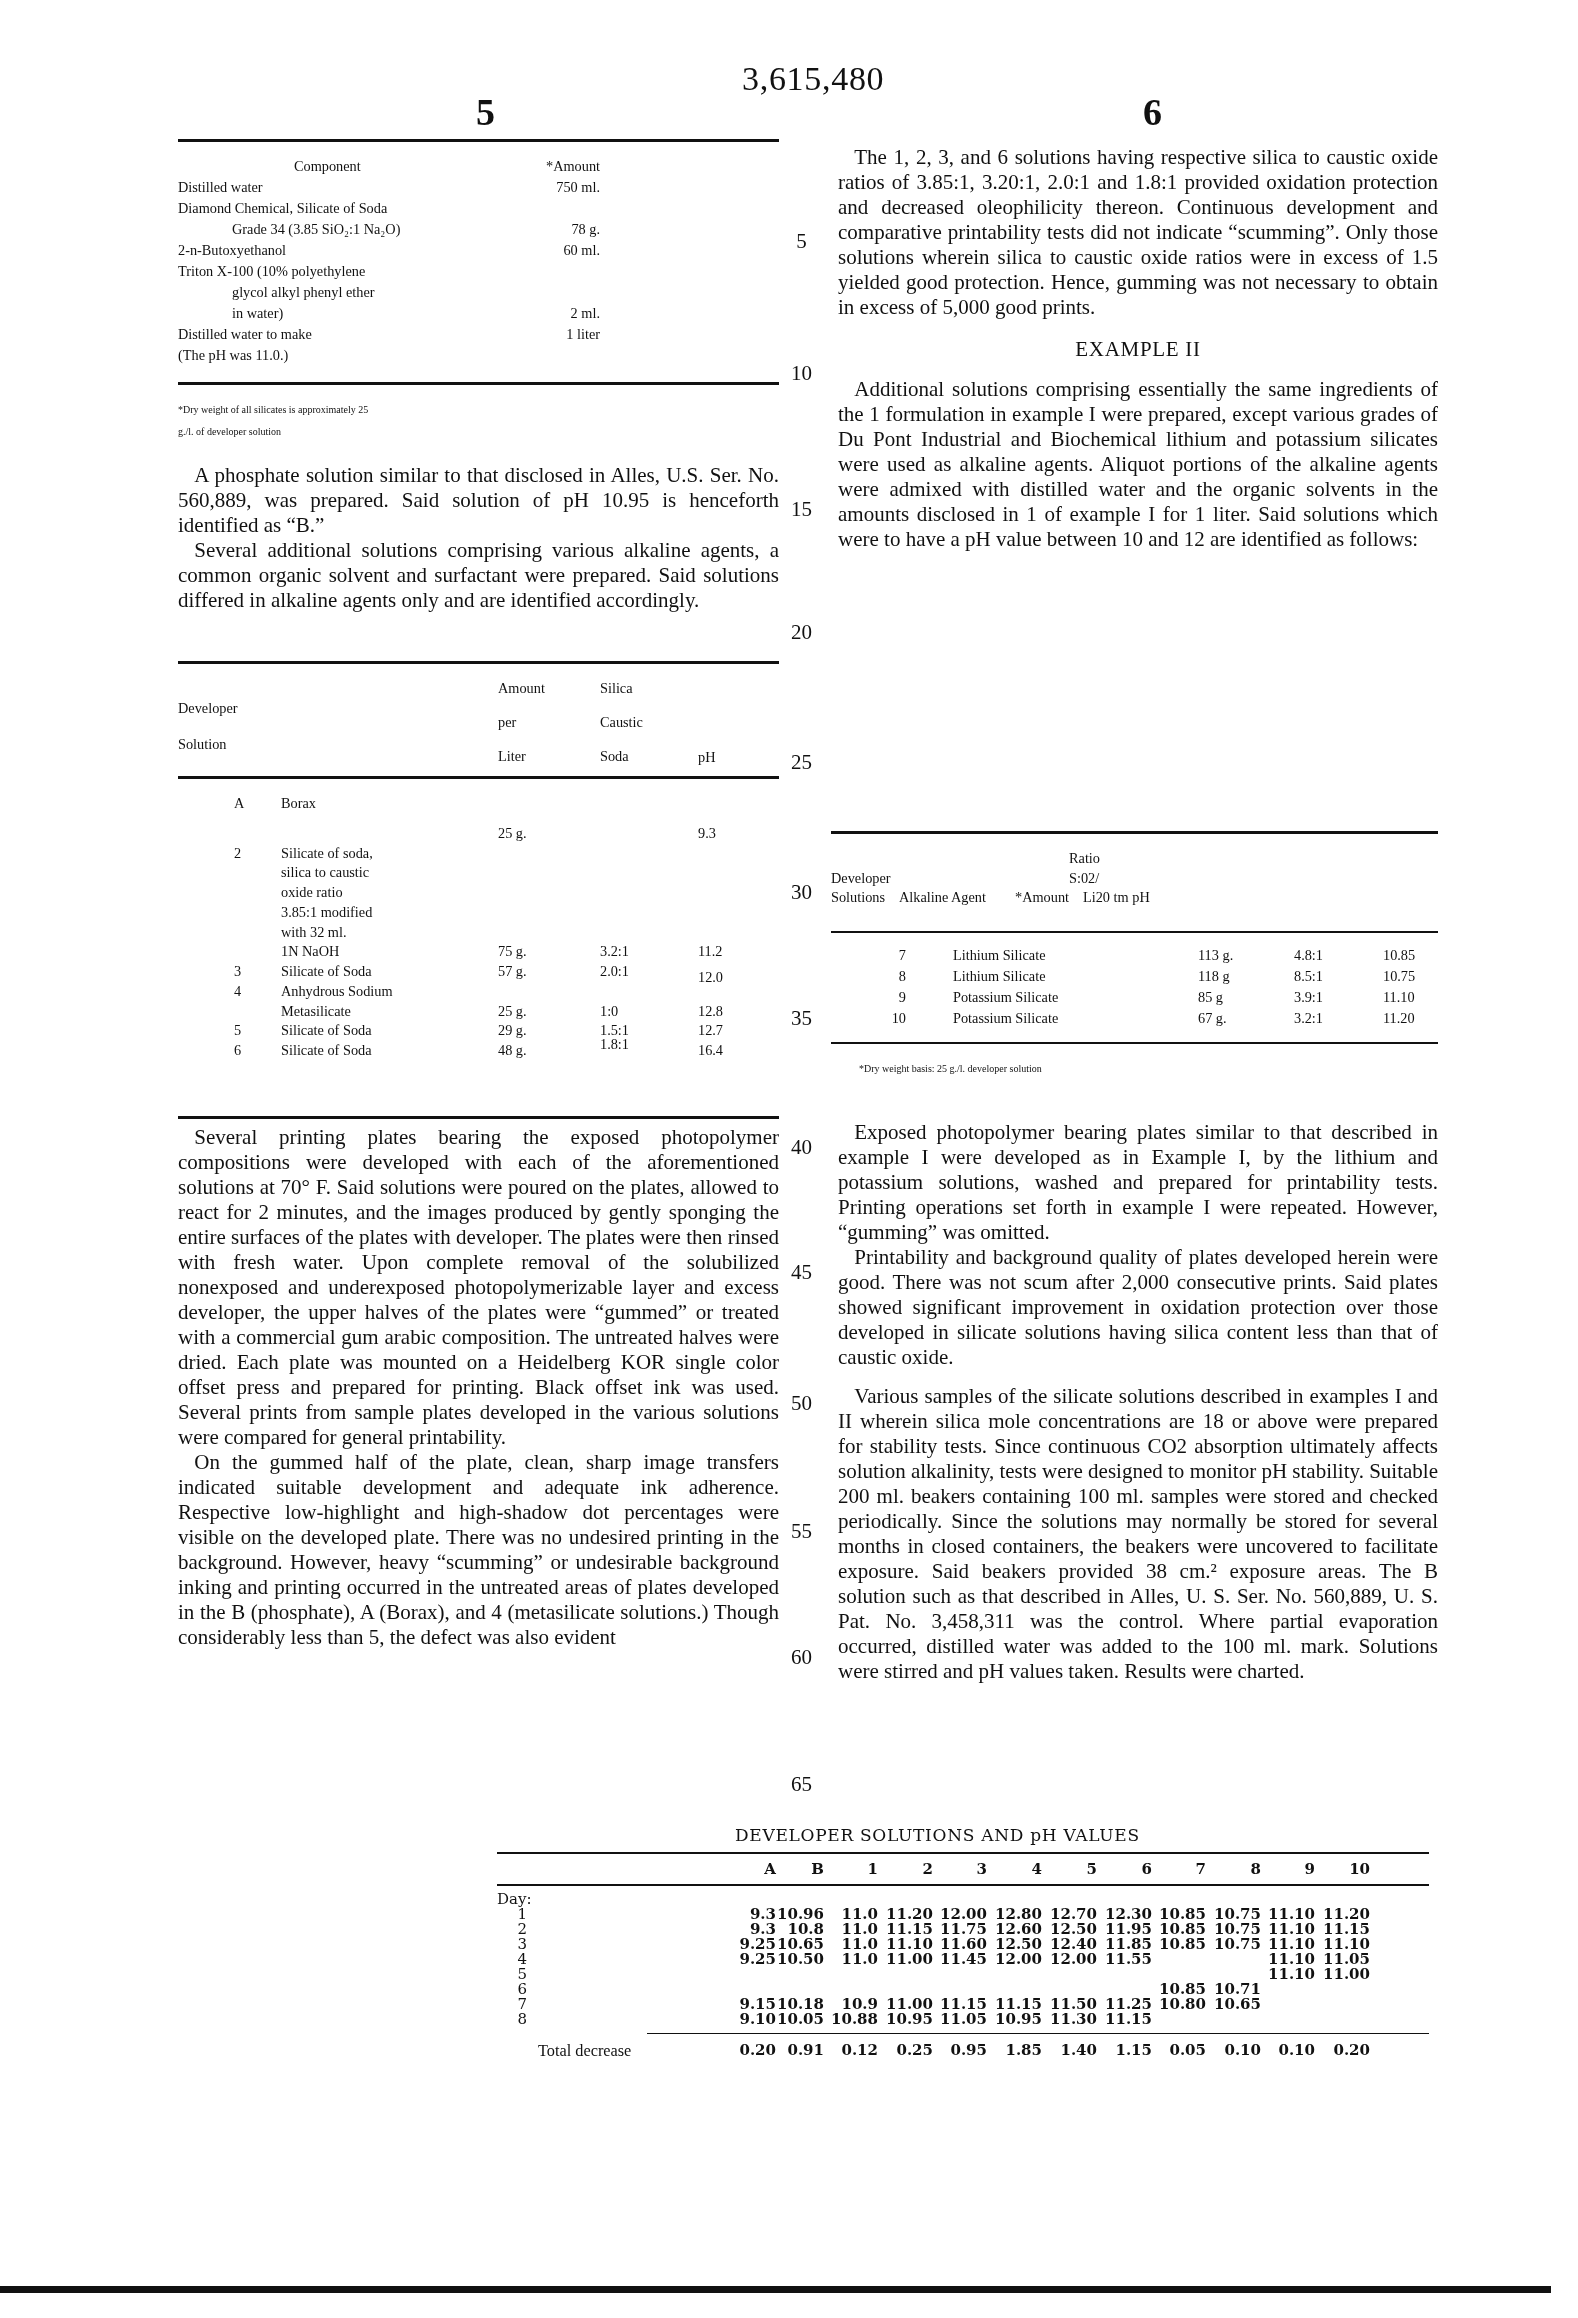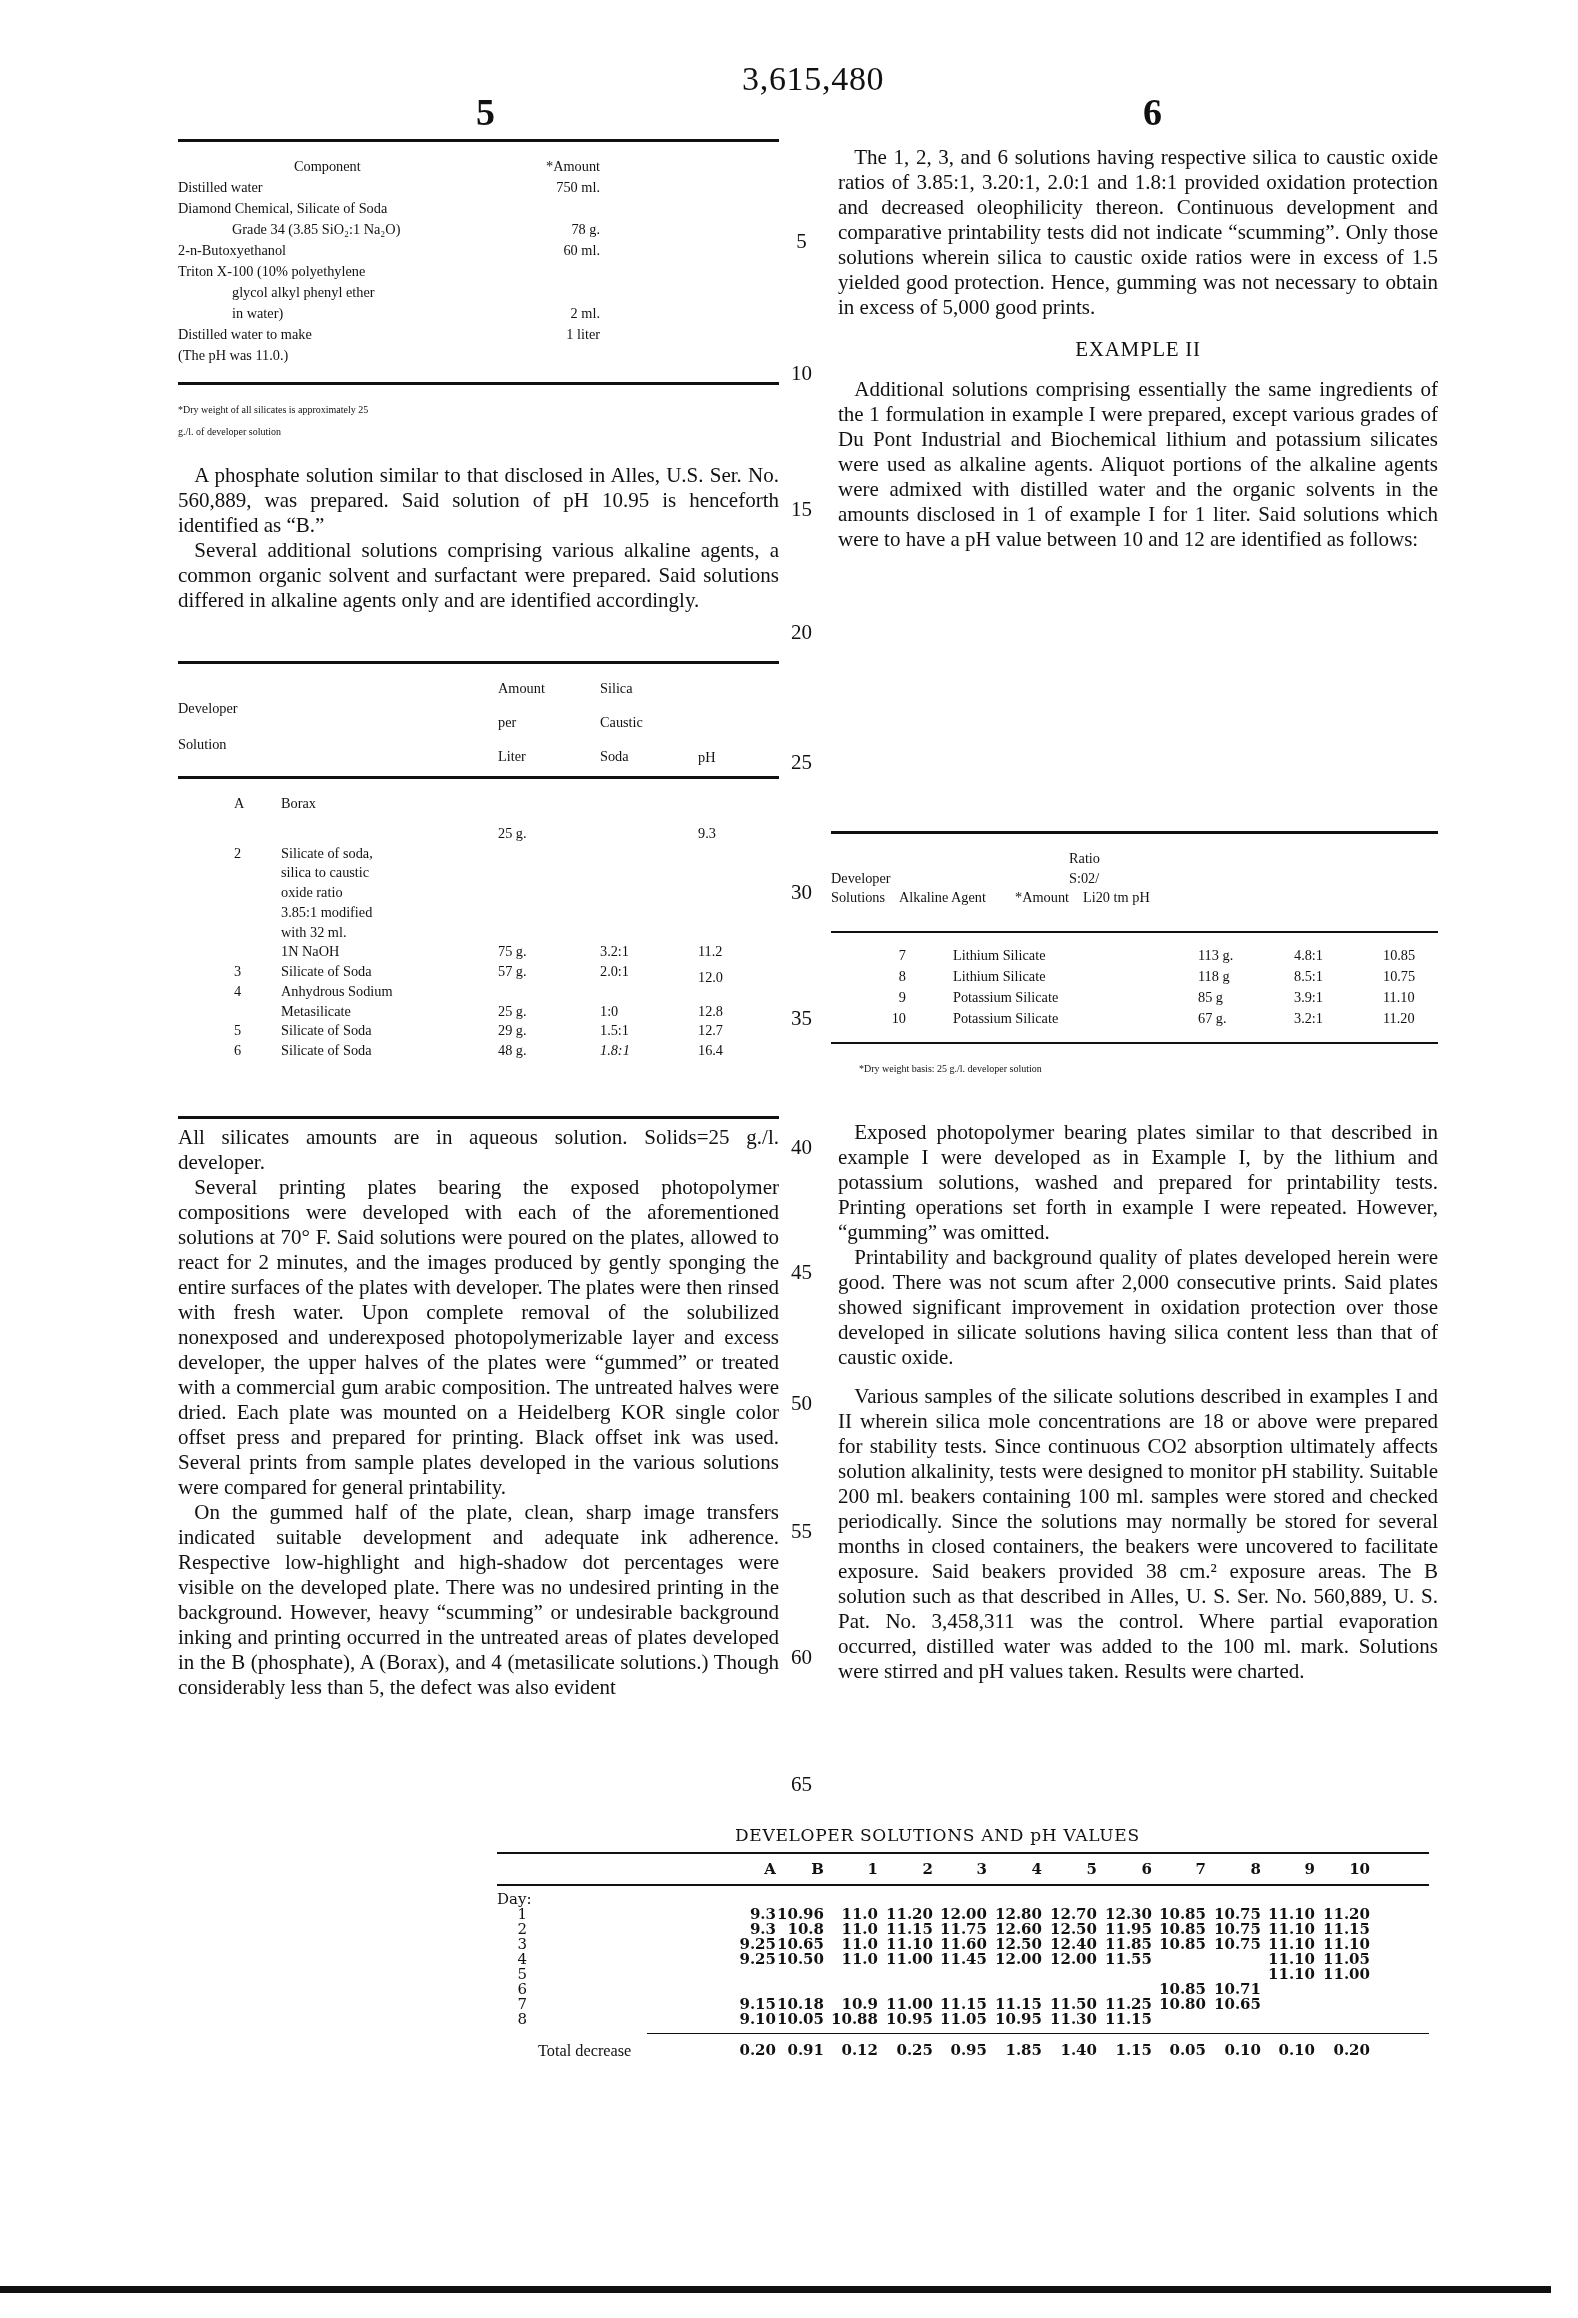--- a/index.html
+++ b/index.html
@@ -147,27 +147,26 @@
     <span style="left:422px; top:208px;">1:0</span>
     <span style="left:520px; top:208px;">12.8</span>
     <span style="left:56px; top:227px;">5</span>
     <span style="left:103px; top:227px;">Silicate of Soda</span>
     <span style="left:320px; top:227px;">29 g.</span>
     <span style="left:422px; top:227px;">1.5:1</span>
     <span style="left:520px; top:227px;">12.7</span>
     <span style="left:56px; top:247px;">6</span>
     <span style="left:103px; top:247px;">Silicate of Soda</span>
     <span style="left:320px; top:247px;">48 g.</span>
-    <span style="left:422px; top:247px;font-style:italic;">1.8:1</span>
+    <span style="left:422px; top:241px;">1.8:1</span>
     <span style="left:520px; top:247px;">16.4</span>
   </div>
 <div class="rule" style="left:178px; top:1116px; width:601px;"></div>
 
 <div class="col-left" style="top:1125px;">
-  <p class="para noindent">All silicates amounts are in aqueous solution. Solids=25 g./l. developer.</p>
   <p class="para">Several printing plates bearing the exposed photopolymer compositions were developed with each of the aforementioned solutions at 70° F. Said solutions were poured on the plates, allowed to react for 2 minutes, and the images produced by gently sponging the entire surfaces of the plates with developer. The plates were then rinsed with fresh water. Upon complete removal of the solubilized nonexposed and underexposed photopolymerizable layer and excess developer, the upper halves of the plates were “gummed” or treated with a commercial gum arabic composition. The untreated halves were dried. Each plate was mounted on a Heidelberg KOR single color offset press and prepared for printing. Black offset ink was used. Several prints from sample plates developed in the various solutions were compared for general printability.</p>
   <p class="para">On the gummed half of the plate, clean, sharp image transfers indicated suitable development and adequate ink adherence. Respective low-highlight and high-shadow dot percentages were visible on the developed plate. There was no undesired printing in the background. However, heavy “scumming” or undesirable background inking and printing occurred in the untreated areas of plates developed in the B (phosphate), A (Borax), and 4 (metasilicate solutions.) Though considerably less than 5, the defect was also evident</p>
 </div>
 
 <div class="col-right" style="top:142px;">
   <p class="para" style="margin-top:2.7px;">The 1, 2, 3, and 6 solutions having respective silica to caustic oxide ratios of 3.85:1, 3.20:1, 2.0:1 and 1.8:1 provided oxidation protection and decreased oleophilicity thereon. Continuous development and comparative printability tests did not indicate “scumming”. Only those solutions wherein silica to caustic oxide ratios were in excess of 1.5 yielded good protection. Hence, gumming was not necessary to obtain in excess of 5,000 good prints.</p>
   <h3 class="heading" style="margin-top:17.7px; font-weight:normal;">EXAMPLE II</h3>
   <p class="para" style="margin-top:15px;">Additional solutions comprising essentially the same ingredients of the 1 formulation in example I were prepared, except various grades of Du Pont Industrial and Biochemical lithium and potassium silicates were used as alkaline agents. Aliquot portions of the alkaline agents were admixed with distilled water and the organic solvents in the amounts disclosed in 1 of example I for 1 liter. Said solutions which were to have a pH value between 10 and 12 are identified as follows:</p>
 </div>
 

